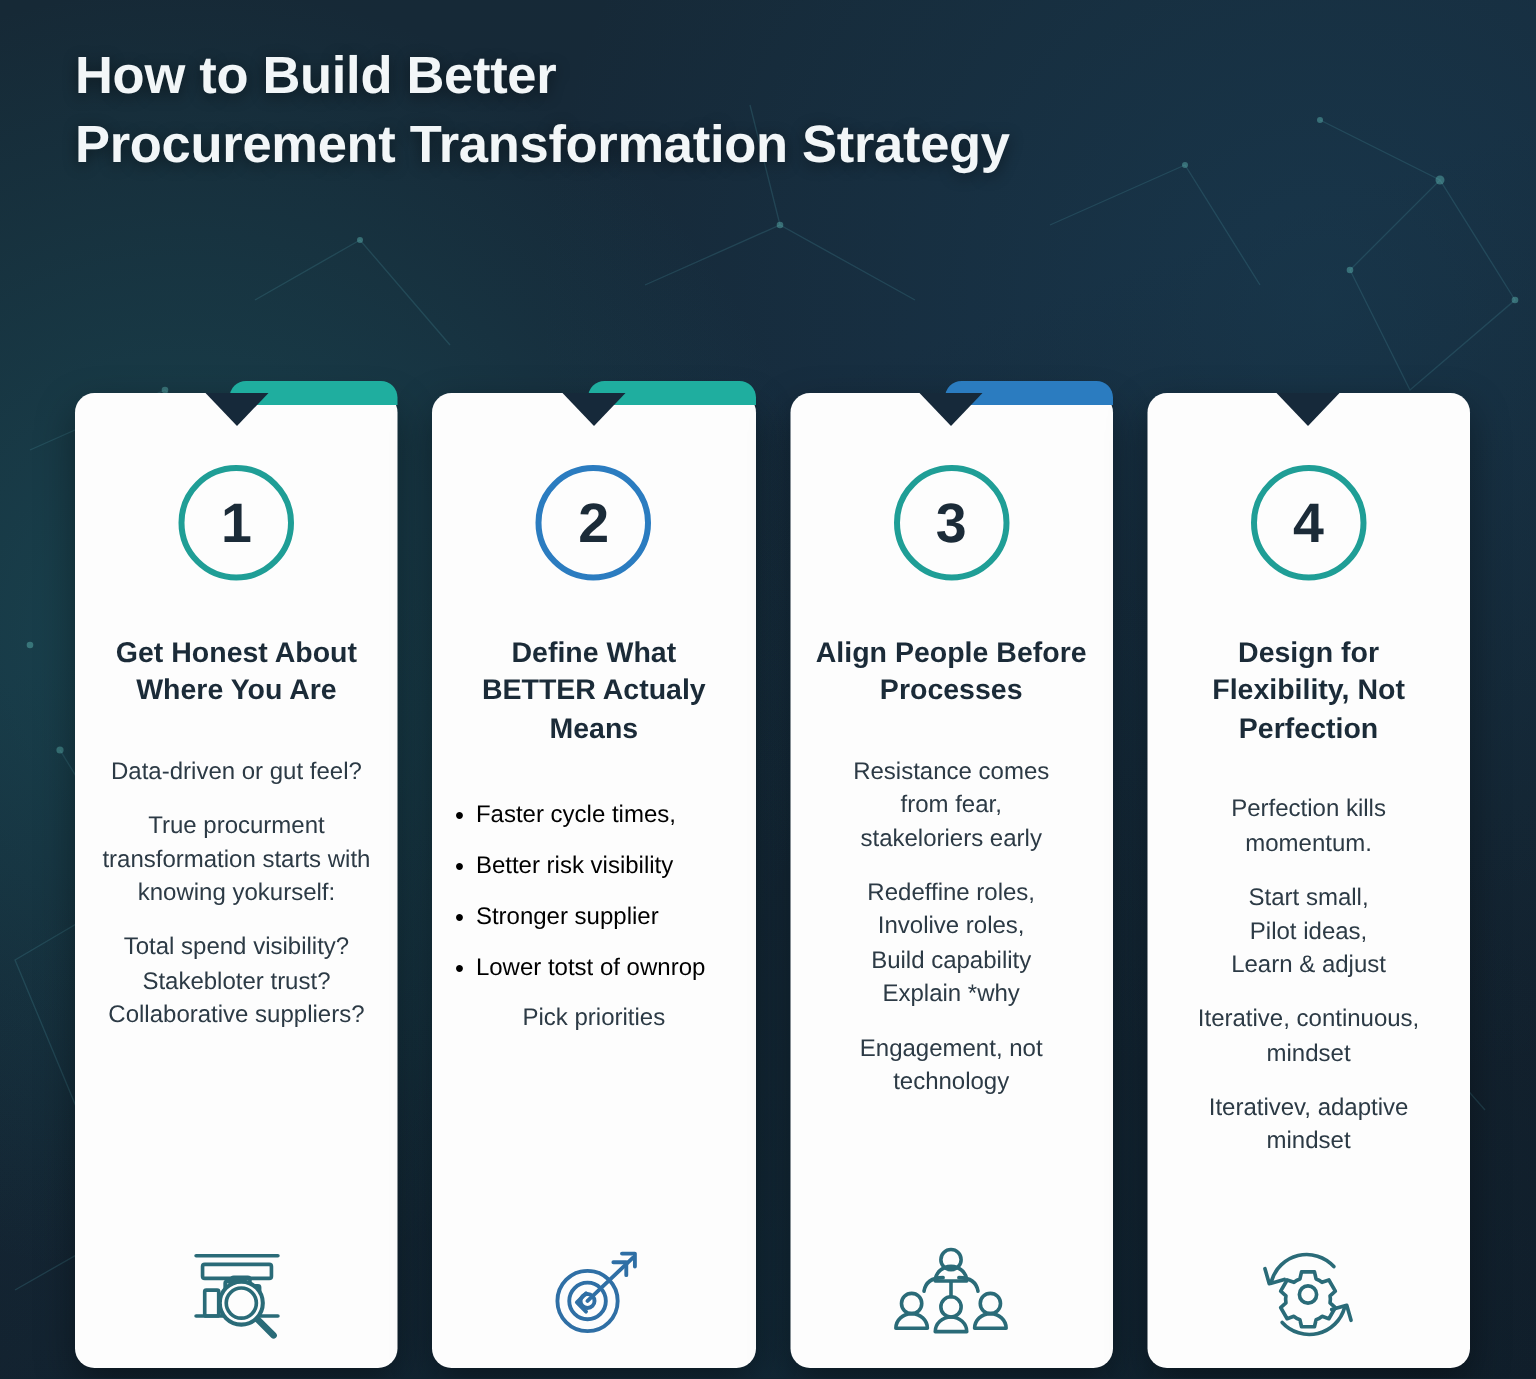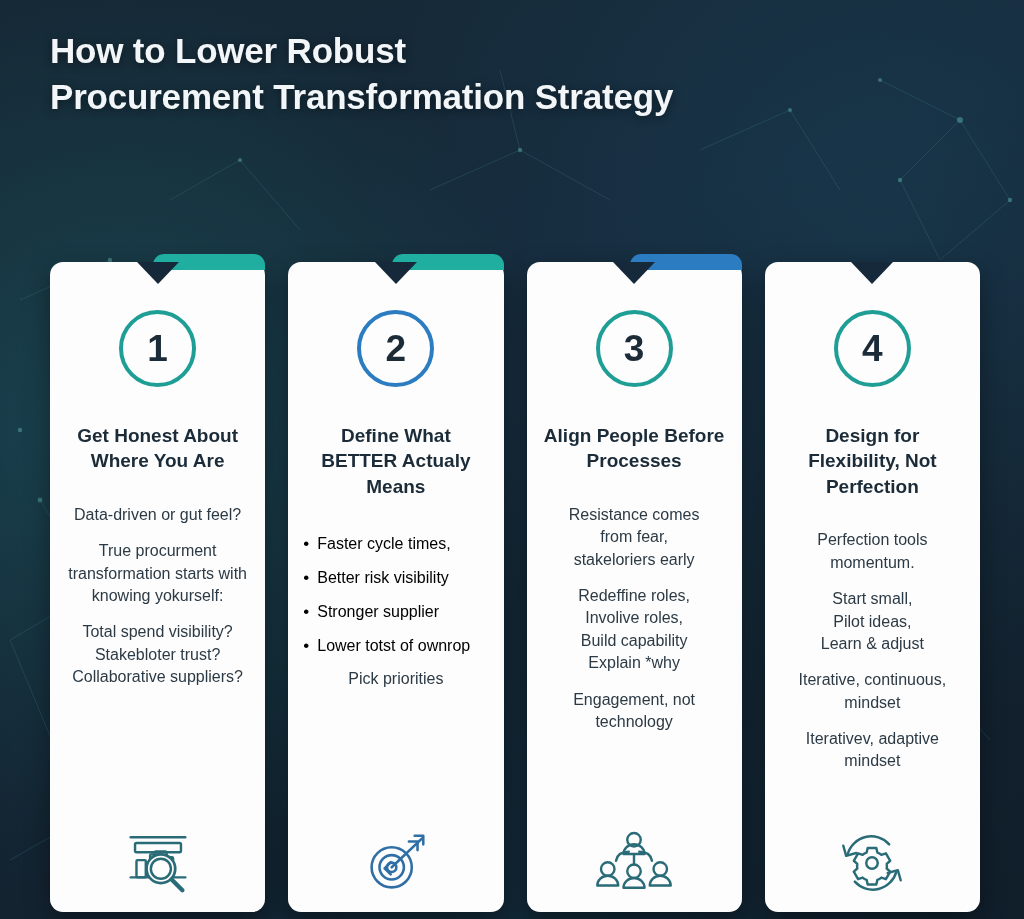--- a/index.html
+++ b/index.html
@@ -126,21 +126,21 @@
         <circle cx="110" cy="260" r="2.2"></circle>
       <circle cx="920" cy="660" r="2.4"></circle>
         <circle cx="80" cy="820" r="2.2"></circle>
       <circle cx="940" cy="520" r="2.6"></circle>
         <circle cx="20" cy="430" r="2.2"></circle>
     </g>
   </svg>
 
   <div class="header">
     <div class="title">
-      <div>How to Lower Robust</div>
+      <div>How to Build Better</div>
       <div>Procurement Transformation Strategy</div>
     </div>
   </div>
 
   <div class="cards">
 
     <div class="card">
       <div class="accent" style="background: rgb(31, 174, 159);"></div>
       <div class="notch" style="border-top-color: rgb(22, 41, 58);"></div>
       <div class="numcircle" style="border-color: rgb(31, 158, 150);">1</div>
@@ -237,21 +237,21 @@
     </div>
 
     <div class="card">
       <div class="accent" style="background: transparent;"></div>
       <div class="notch" style="border-top-color: rgb(22, 41, 58);"></div>
       <div class="numcircle" style="border-color: rgb(31, 158, 150);">4</div>
       <div class="card-title">Design for
 Flexibility,
 Not Perfection</div>
       <div class="card-body">
-        <div class="para">Perfection tools
+        <div class="para">Perfection kills
 momentum.</div>
         <div class="para">Start small,
 Pilot ideas,
 Learn &amp; adjust</div>
         <div class="para">Iterative, continuous,
 mindset</div>
         <div class="para">Iterativev, adaptive
 mindset</div>
       </div>
       <div class="card-icon">

